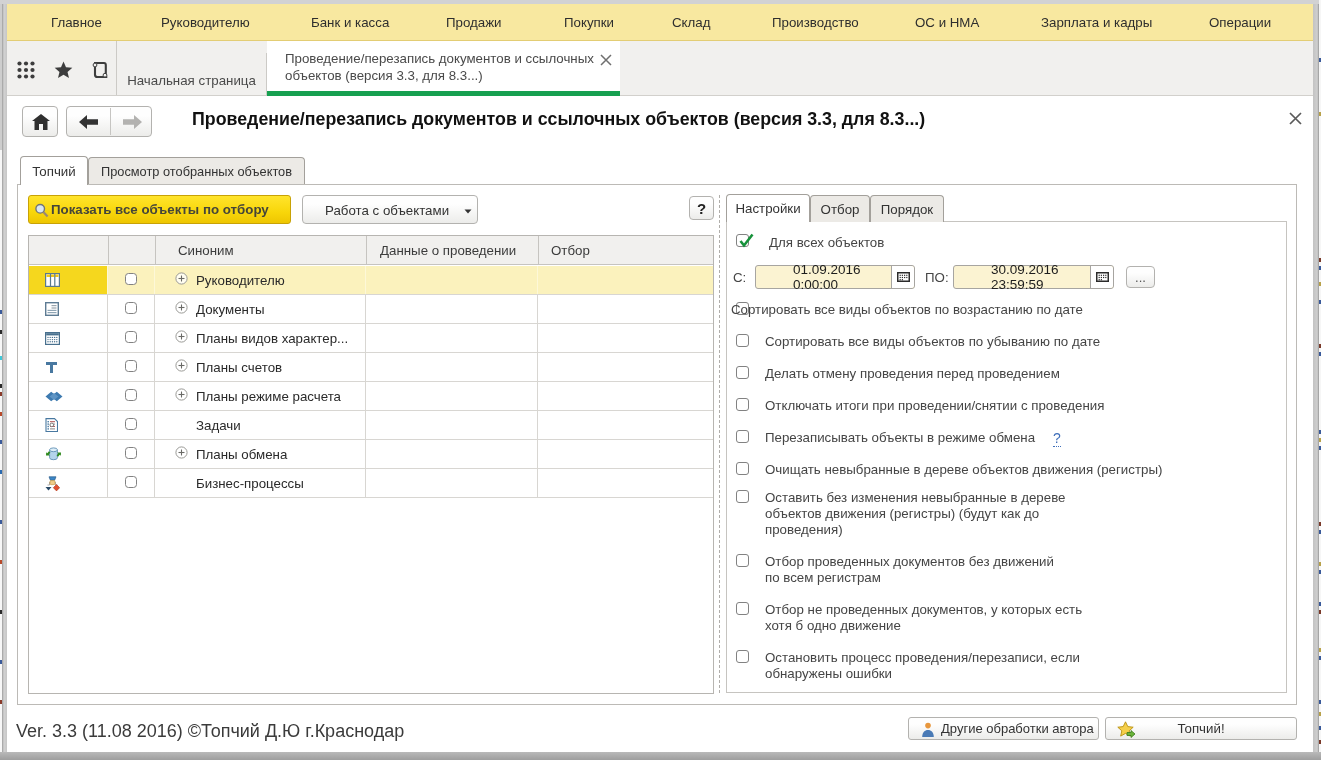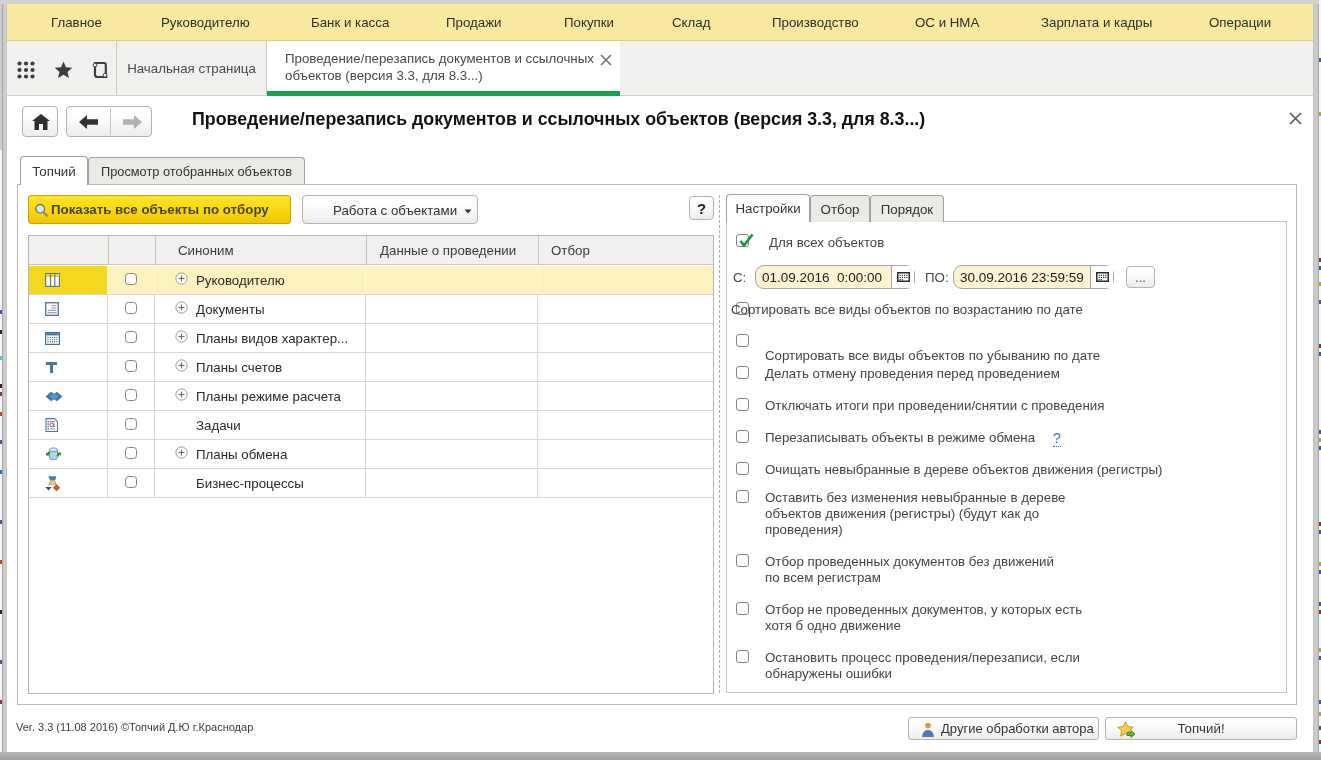--- a/index.html
+++ b/index.html
@@ -16,21 +16,21 @@
 #f-back { left:1319px; top:0; width:2px; height:760px; background:#f6f6f6; }
 
 
 #menubar { left:6px; top:4px; width:1307px; height:37px; background:#f8e8a0; border-bottom:1px solid #e3cd74; }
 .mi { position:absolute; top:0; height:36px; display:flex; align-items:center; color:#2e2e2e; font-size:13.3px; white-space:nowrap; }
 .mico { position:absolute; top:0; height:36px; display:flex; align-items:center;margin-top:37px; }
 
 
 #tabrow { left:6px; top:41px; width:1307px; height:55px; background:#f1f0ee; border-bottom:1px solid #d2d0cc; }
 #toolicons { position:absolute; left:0; top:0; width:111px; height:54px; border-right:1px solid #cccac6; }
-#tab1 { position:absolute; left:111px; top:0; width:150px; height:54px; border-right:1px solid #cccac6; color:#4a4a4a; font-size:13.3px; display:flex; align-items:center; justify-content:center; }
+#tab1 { position:absolute; left:111px; top:12px; width:150px; height:54px; border-right:1px solid #cccac6; color:#4a4a4a; font-size:13.3px; display:flex; align-items:center; justify-content:center; }
 #tab2 { position:absolute; left:261px; top:0; width:353px; height:54px; background:#fff; color:#4a4a4a; font-size:13.3px; }
 #tab2 .t2txt { position:absolute; left:18px; top:9px; line-height:17px; }
 #tab2 .greenline { position:absolute; left:0px; bottom:-1px; width:353px; height:5px; background:#16a050; z-index:5; }
 
 
 #main { left:6px; top:96px; width:1307px; height:656px; background:#fff; }
 
 
 .gbtn { position:absolute; border:1px solid #b3b2af; border-radius:4px; background:linear-gradient(#fefefe 30%,#ececea 100%); }
 
@@ -70,28 +70,28 @@
 .rtab { position:absolute; font-size:13.3px; color:#333; display:flex; align-items:center; justify-content:center; border:1px solid #a3a09b; border-radius:4px 4px 0 0; }
 #rtab1 { left:726px; top:194px; width:84px; height:28px; background:#fff; border-bottom:none; z-index:3; }
 #rtab2 { left:810px; top:195px; width:60px; height:27px; background:#eceae6; border-bottom:none; z-index:2; }
 #rtab3 { left:870px; top:195px; width:74px; height:27px; background:#eceae6; border-bottom:none; z-index:2; }
 #rbox { left:726px; top:221px; width:561px; height:472px; border:1px solid #c6c4c0; background:#fff; }
 #rbox-notch { left:727px; top:220px; width:82px; height:2px; background:#fff; z-index:4; }
 
 .cb { position:absolute; width:12.5px; height:12.5px; border:1.4px solid #828282; border-radius:3px; background:#fff; }
 .cblabel { position:absolute; font-size:13.3px; color:#454545; line-height:16px; }
 .dlabel { position:absolute; font-size:13.3px; color:#454545; }
-.dinput { position:absolute; height:24px; border:1px solid #a7a5a1; border-radius:9px; background:#fbf3d2; font-size:13.5px; color:#1d1d1d; display:flex; align-items:center; }
+.dinput { position:absolute; height:24px; border:1px solid #a7a5a1; border-radius:3px; background:#fbf3d2; font-size:13.5px; color:#1d1d1d; display:flex; align-items:center;padding-left:31px; }
 .dinput .dtext { margin-left:6px; flex:1; }
 .dcal { width:23px; height:22px; border-left:1px solid #a7a5a1; background:#fff; border-radius:0 3px 3px 0; display:flex; align-items:center; justify-content:center; }
 
 #dots-btn { left:1126px; top:266px; width:29px; height:22px; display:flex; align-items:center; justify-content:center; color:#555; font-size:13px; }
 
 
-#vertext { left:16px; top:721px; font-size:11px; color:#3b3b3b; }
+#vertext { left:16px; top:721px; font-size:18px; color:#3b3b3b; }
 #btn-auth { left:908px; top:717px; width:191px; height:23px; border-radius:3px; display:flex; align-items:center; font-size:13px; color:#333; white-space:nowrap; }
 #btn-thx { left:1105px; top:717px; width:192px; height:23px; border-radius:3px; display:flex; align-items:center; justify-content:center; font-size:13.3px; color:#333; }
 </style>
 </head>
 <body>
 <div id="root">
 
   <div class="abs" id="menubar">
     <div class="mico" style="left:17px;">
         <svg width="16" height="18" viewBox="0 0 16 18">
@@ -240,21 +240,21 @@
   <div class="abs ftab" id="ftab-2" style="font-size:12.8px;">Просмотр отобранных объектов</div>
 
   <div class="abs" id="ybtn">
     <svg style="position:absolute;left:5px;top:7px;" width="16" height="16" viewBox="0 0 16 16">
         <circle cx="6.2" cy="5.8" r="4.3" fill="#d9e7f2" stroke="#70757a" stroke-width="1.4"></circle>
         <line x1="9.4" y1="9" x2="13.6" y2="13.4" stroke="#9a8876" stroke-width="2.2"></line>
       </svg>
     <span style="margin-left:22px">Показать все объекты по отбору</span>
   </div>
   <div class="abs gbtn" id="wbtn">
-      <span style="position:absolute;left:22px;top:7px;margin-left:8px;">Работа с объектами</span>
+      <span style="position:absolute;left:22px;top:7px;">Работа с объектами</span>
       <svg style="position:absolute;left:161px;top:13px;" width="8" height="5" viewBox="0 0 8 5">
         <path d="M0.5 0.5 L7.5 0.5 L4 4.5 z" fill="#333"></path>
       </svg>
     </div>
   <div class="abs gbtn" id="qbtn">?</div>
 
   <div class="abs" id="tbl">
     <div id="tblhead">
       <div class="hv" style="left:79px; height:29px;"></div>
       <div class="hv" style="left:126px; height:29px;"></div>
@@ -446,21 +446,21 @@
   <div class="abs cb" style="left:736px; top:234px;">
       <svg style="position:absolute;left:1px;top:-2px;" width="17" height="17" viewBox="0 0 17 17">
         <path d="M2.5 8 L6 12.5 L14.5 1.5" stroke="#17923b" stroke-width="2.6" fill="none"></path>
       </svg>
     </div>
   <div class="abs cblabel" style="left:769px; top:235px;">Для всех объектов</div>
 
   <div class="abs cb" style="left:736px; top:302px;"></div>
   <div class="abs cblabel" style="left:731px; top:302px;">Сортировать все виды объектов по возрастанию по дате</div>
   <div class="abs cb" style="left:736px; top:334px;"></div>
-  <div class="abs cblabel" style="left:765px; top:334px;margin-top:14px;">Сортировать все виды объектов по убыванию по дате</div>
+  <div class="abs cblabel" style="left:765px; top:334px;">Сортировать все виды объектов по убыванию по дате</div>
   <div class="abs cb" style="left:736px; top:366px;"></div>
   <div class="abs cblabel" style="left:765px; top:366px;">Делать отмену проведения перед проведением</div>
   <div class="abs cb" style="left:736px; top:398px;"></div>
   <div class="abs cblabel" style="left:765px; top:398px;">Отключать итоги при проведении/снятии с проведения</div>
   <div class="abs cb" style="left:736px; top:430px;"></div>
   <div class="abs cblabel" style="left:765px; top:430px;">Перезаписывать объекты в режиме обмена</div>
   <div class="abs" style="left:1053px; top:430px; font-size:14px; color:#3f6fba; border-bottom:1px dotted #3f6fba;">?</div>
   <div class="abs cb" style="left:736px; top:462px;"></div>
   <div class="abs cblabel" style="left:765px; top:462px;">Очищать невыбранные в дереве объектов движения (регистры)</div>
   <div class="abs cb" style="left:736px; top:490px;"></div>

